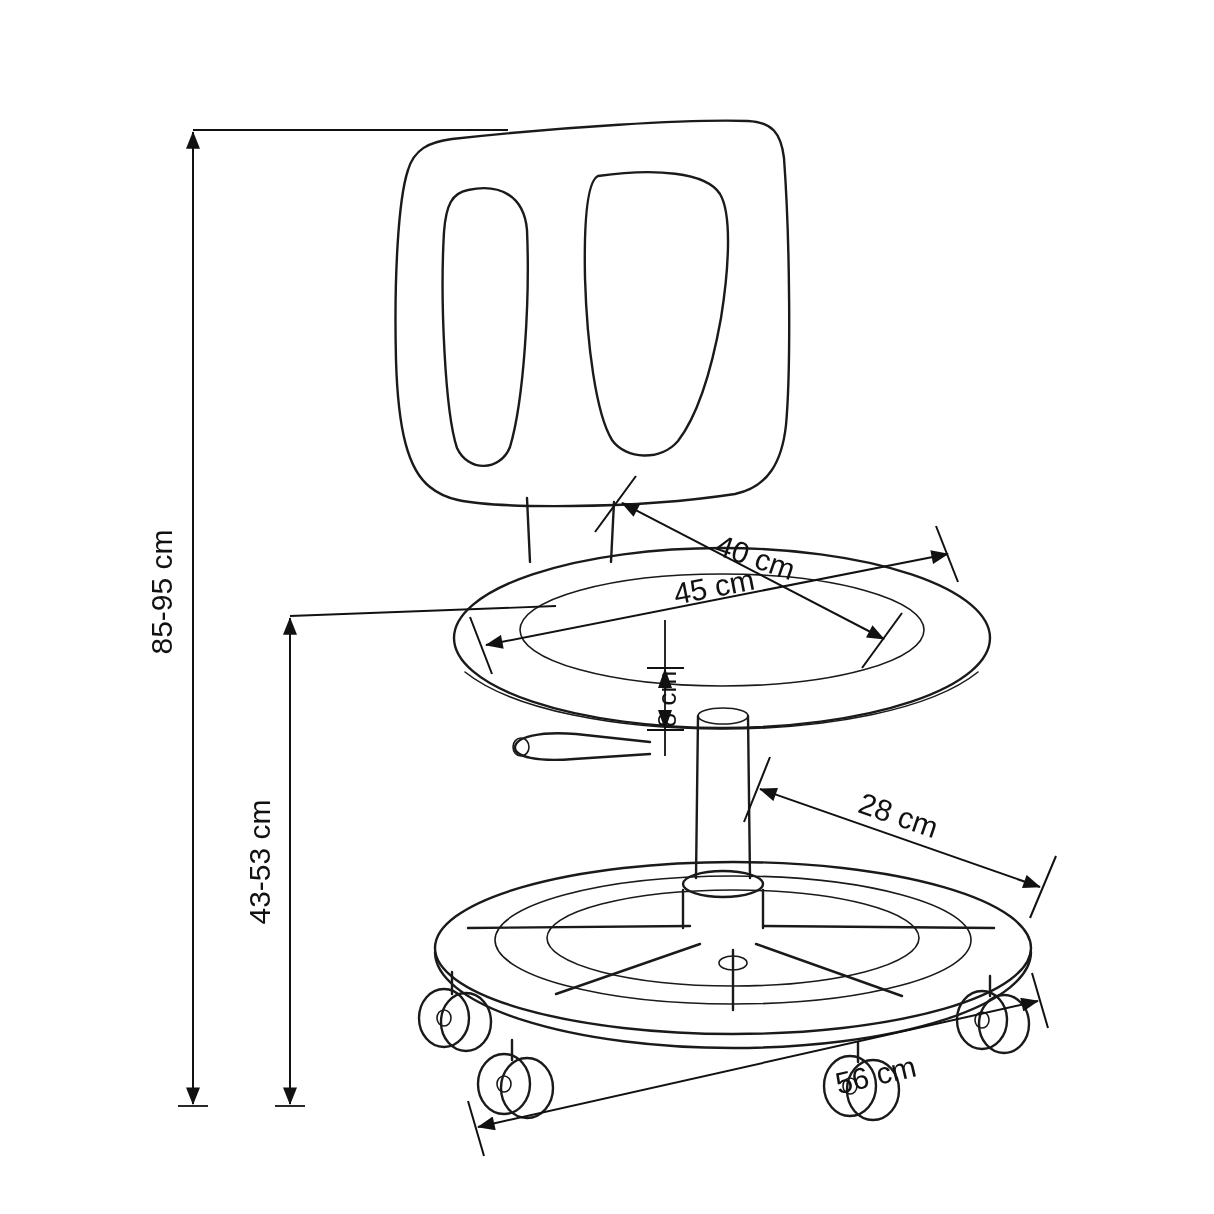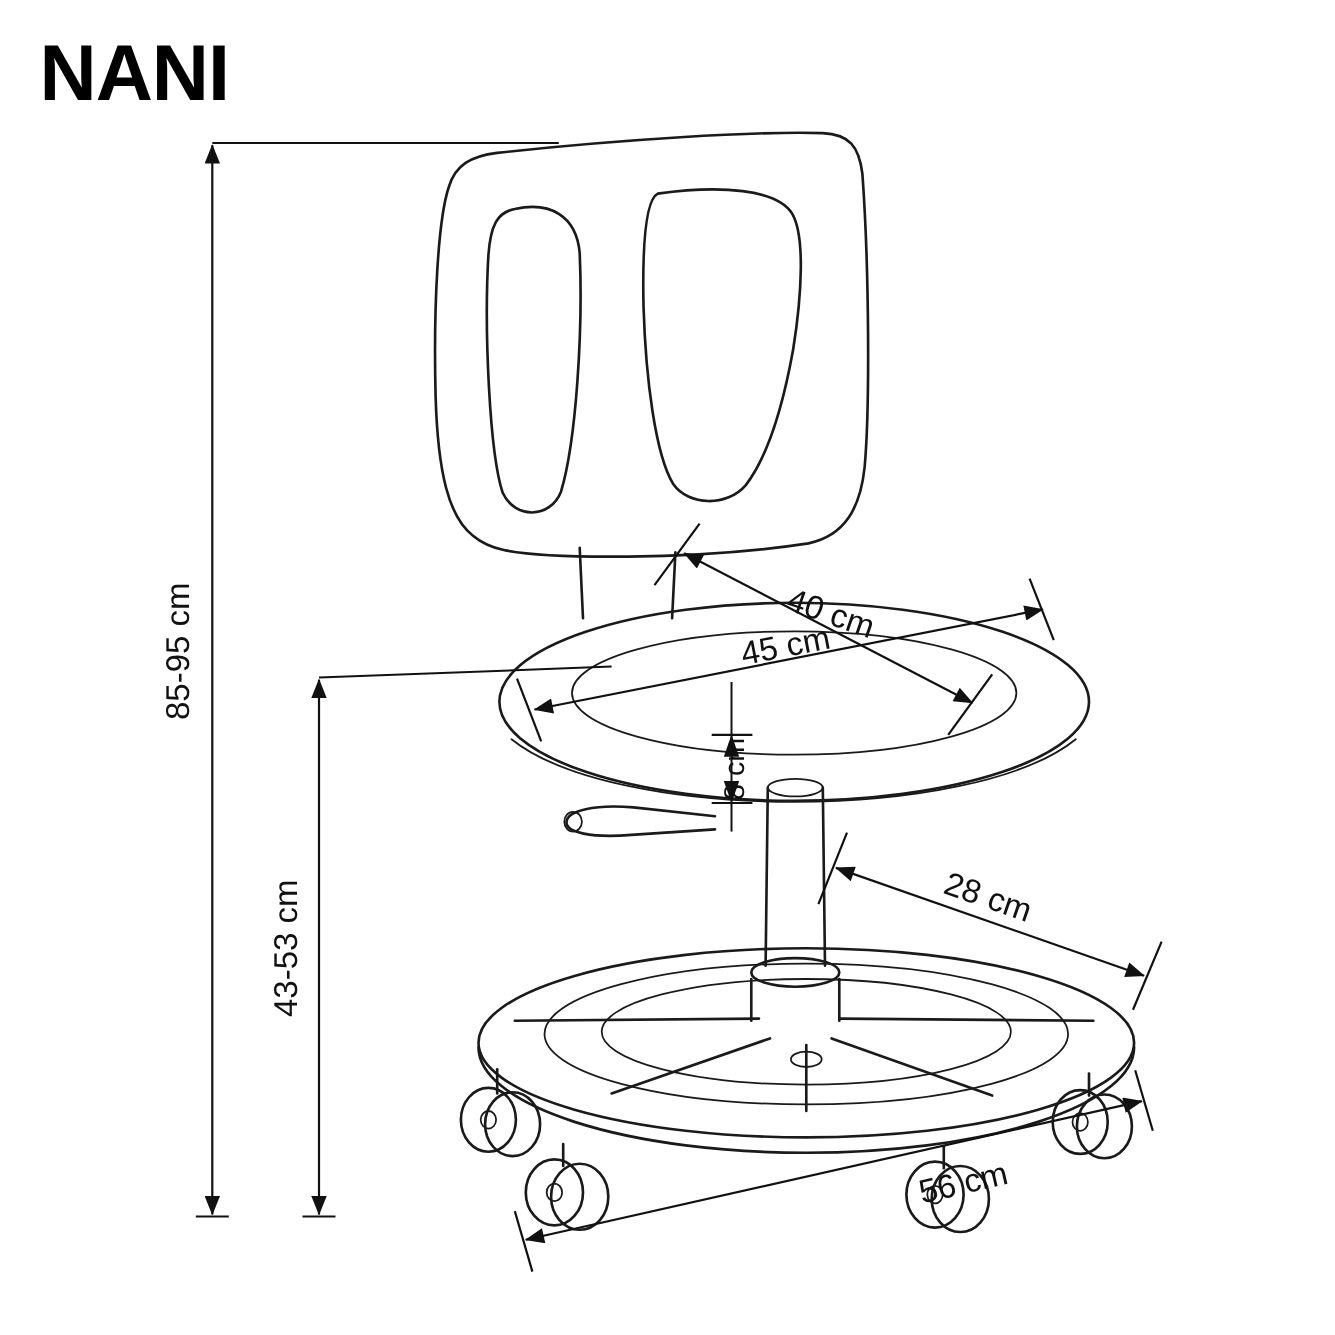--- a/index.html
+++ b/index.html
@@ -72,21 +72,20 @@
   .dim-arrow {
     fill: #111111;
     stroke: none;
   }
 </style>
 </head>
 <body>
 
 <div class="stage">
 
-  <div class="product-title">NANI</div>
 
   <svg width="1214" height="1214" viewBox="0 0 1214 1214">
     <defs>
       <marker id="arr" viewBox="0 0 10 8" refX="9.5" refY="4" markerWidth="20" markerHeight="14" markerUnits="userSpaceOnUse" orient="auto-start-reverse">
         <path d="M0 0 L10 4 L0 8 Z" fill="#111111"></path>
       </marker>
     </defs>
 
     <g>
 

